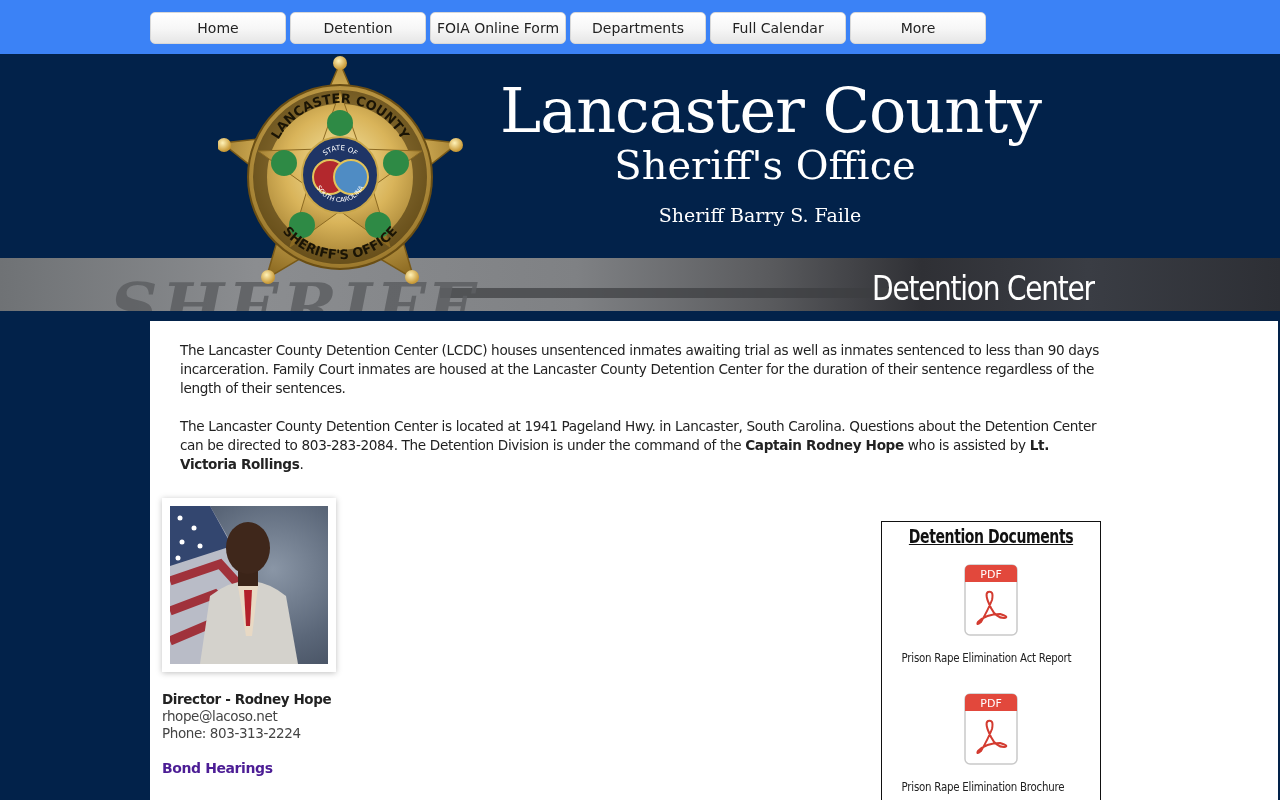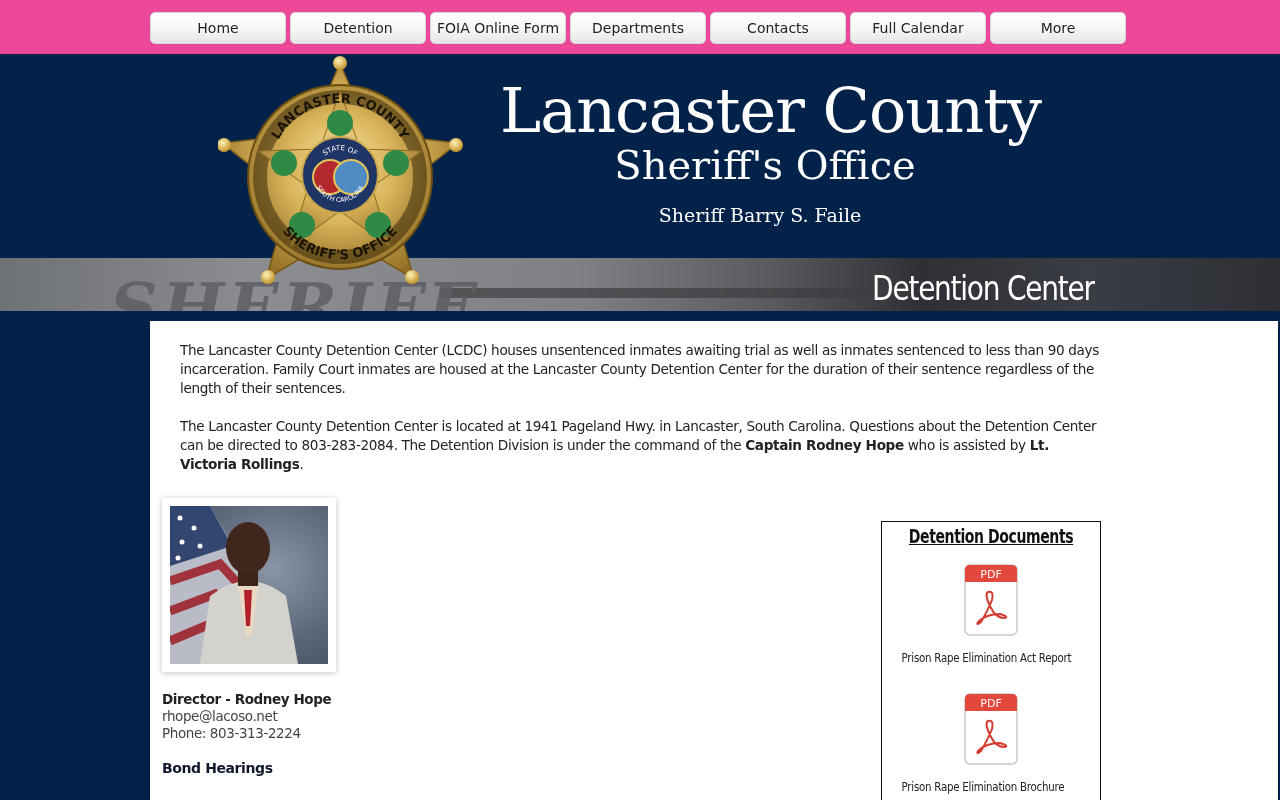--- a/index.html
+++ b/index.html
@@ -1,20 +1,20 @@
 <!DOCTYPE html>
 <html><head>
 <meta charset="utf-8">
 <style>
   * { box-sizing: border-box; margin: 0; padding: 0; }
   html, body { width: 1280px; height: 800px; overflow: hidden; }
   body { background: #02224a; font-family: "DejaVu Sans", sans-serif; position: relative; }
 
   
-  .topbar { position: absolute; left: 0; top: 0; width: 1280px; height: 54px; background: #ec4899; }
+  .topbar { position: absolute; left: 0; top: 0; width: 1280px; height: 54px; background: #3b82f6; }
   .nav { position: absolute; left: 150px; top: 12px; display: flex; gap: 4px; }
   .nav-btn {
     width: 136px; height: 32px; border-radius: 5px;
     background: linear-gradient(#ffffff 0%, #f7f7f7 50%, #e6e6e6 100%);
     color: #222; font-size: 14px; font-family: "DejaVu Sans", sans-serif;
     display: flex; align-items: center; justify-content: center; cursor: pointer;
     border: 1px solid #d8d8d8;
   }
 
   
@@ -54,21 +54,21 @@
     box-shadow: 0 1px 6px rgba(0,0,0,0.25);
   }
   .photo {
     position: absolute; left: 8px; top: 8px; width: 158px; height: 158px; overflow: hidden;
     background: radial-gradient(ellipse at 65% 40%, #8a96a6 0%, #5b6779 55%, #3e4859 100%);
   }
 
   .director { position: absolute; left: 12px; top: 370px; font-size: 13.5px; color: #222; line-height: 17px; font-family: "DejaVu Sans", sans-serif; letter-spacing: -0.4px; }
   .director .name { font-weight: bold; }
   .director .light { color: #444; font-weight: normal; }
-  .bond { position: absolute; left: 12px; top: 439px; font-size: 14px; font-weight: bold; color: #0f172a; letter-spacing: -0.4px; }
+  .bond { position: absolute; left: 12px; top: 439px; font-size: 14px; font-weight: bold; color: #4c1d95; letter-spacing: -0.4px; }
 
   .docs-box { position: absolute; left: 731px; top: 200px; width: 220px; height: 300px; border: 1px solid #111; background: #fff; }
   .docs-title {
     position: absolute; left: 0; top: 3px; width: 100%; text-align: center; font-size: 19px; font-weight: bold;
     text-decoration: underline; color: #111; font-family: "DejaVu Sans Condensed", "DejaVu Sans", sans-serif;
     transform: scaleX(0.82); letter-spacing: -0.5px;
   }
   .doc { position: absolute; left: 0; width: 100%; cursor: pointer; }
   .doc1 { top: 42px; }
   .doc2 { top: 171px; }
@@ -80,21 +80,20 @@
 </style>
 </head>
 <body>
 
 <div class="topbar">
   <div class="nav">
     <div class="nav-btn">Home</div>
     <div class="nav-btn">Detention</div>
     <div class="nav-btn">FOIA Online Form</div>
     <div class="nav-btn">Departments</div>
-    <div class="nav-btn">Contacts</div>
     <div class="nav-btn">Full Calendar</div>
     <div class="nav-btn">More</div>
   </div>
 </div>
 
 <div class="header">
   <div class="title-block">
     <div class="title-main">Lancaster County</div>
     <div class="title-sub">Sheriff's Office</div>
     <div class="title-sheriff">Sheriff Barry S. Faile</div>

